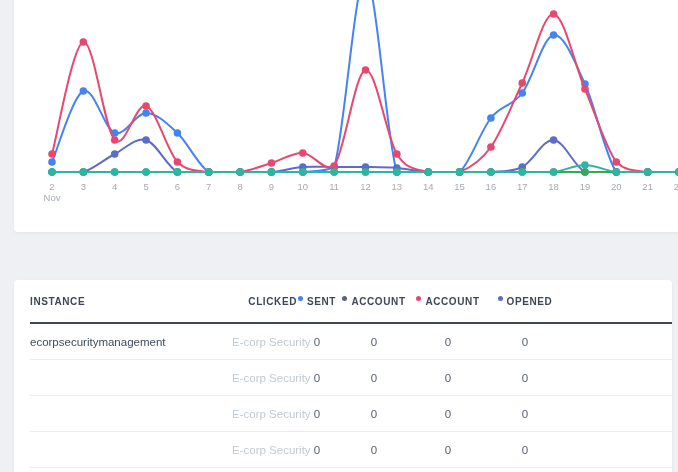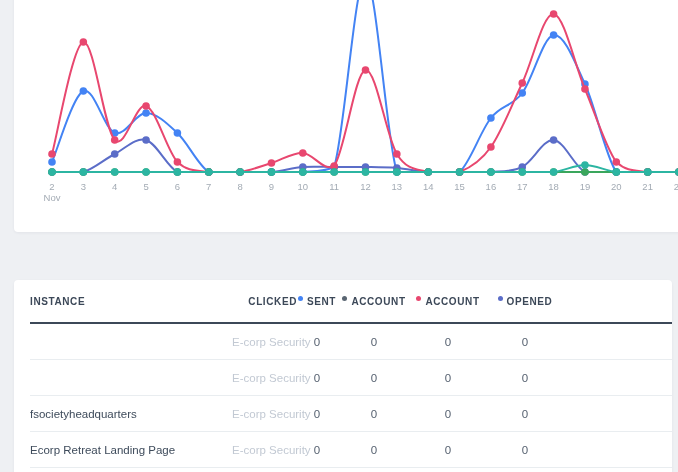--- a/index.html
+++ b/index.html
@@ -198,43 +198,42 @@
           <span class="dot" style="background: rgb(232, 71, 111);"></span>
           <span>ACCOUNT</span>
         </div>
         <div class="th c-num">
           <span class="dot" style="background: rgb(91, 109, 200);"></span>
           <span>OPENED</span>
         </div>
       </div>
     <div id="tbody">
         <div class="tr">
-          <div class="td c-account">E-corp Security</div>
-          <div class="td c-num">0</div>
-          <div class="td c-num">0</div>
-          <div class="td c-num">0</div>
-          <div class="td c-num">0</div>
-        </div>
-        <div class="tr">
-          <div class="td c-account">E-corp Security</div>
-          <div class="td c-num">0</div>
-          <div class="td c-num">0</div>
-          <div class="td c-num">0</div>
-          <div class="td c-num">0</div>
-        </div>
-        <div class="tr">
-          <div class="td c-instance">fsocietyheadquarters</div>
-          <div class="td c-account">E-corp Security</div>
-          <div class="td c-num">0</div>
-          <div class="td c-num">0</div>
-          <div class="td c-num">0</div>
-          <div class="td c-num">0</div>
-        </div>
-        <div class="tr">
-          <div class="td c-instance">Ecorp Retreat Landing Page</div>
+          <div class="td c-instance">ecorpsecuritymanagement</div>
+          <div class="td c-account">E-corp Security</div>
+          <div class="td c-num">0</div>
+          <div class="td c-num">0</div>
+          <div class="td c-num">0</div>
+          <div class="td c-num">0</div>
+        </div>
+        <div class="tr">
+          <div class="td c-account">E-corp Security</div>
+          <div class="td c-num">0</div>
+          <div class="td c-num">0</div>
+          <div class="td c-num">0</div>
+          <div class="td c-num">0</div>
+        </div>
+        <div class="tr">
+          <div class="td c-account">E-corp Security</div>
+          <div class="td c-num">0</div>
+          <div class="td c-num">0</div>
+          <div class="td c-num">0</div>
+          <div class="td c-num">0</div>
+        </div>
+        <div class="tr">
           <div class="td c-account">E-corp Security</div>
           <div class="td c-num">0</div>
           <div class="td c-num">0</div>
           <div class="td c-num">0</div>
           <div class="td c-num">0</div>
         </div>
       </div>
   </section>
 
 </div>

